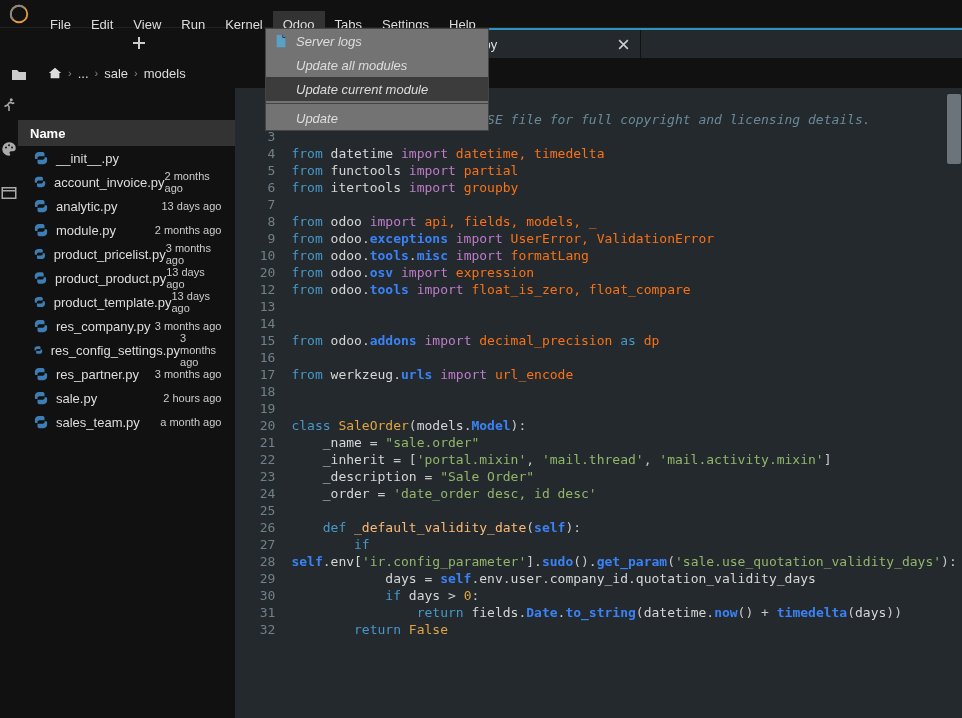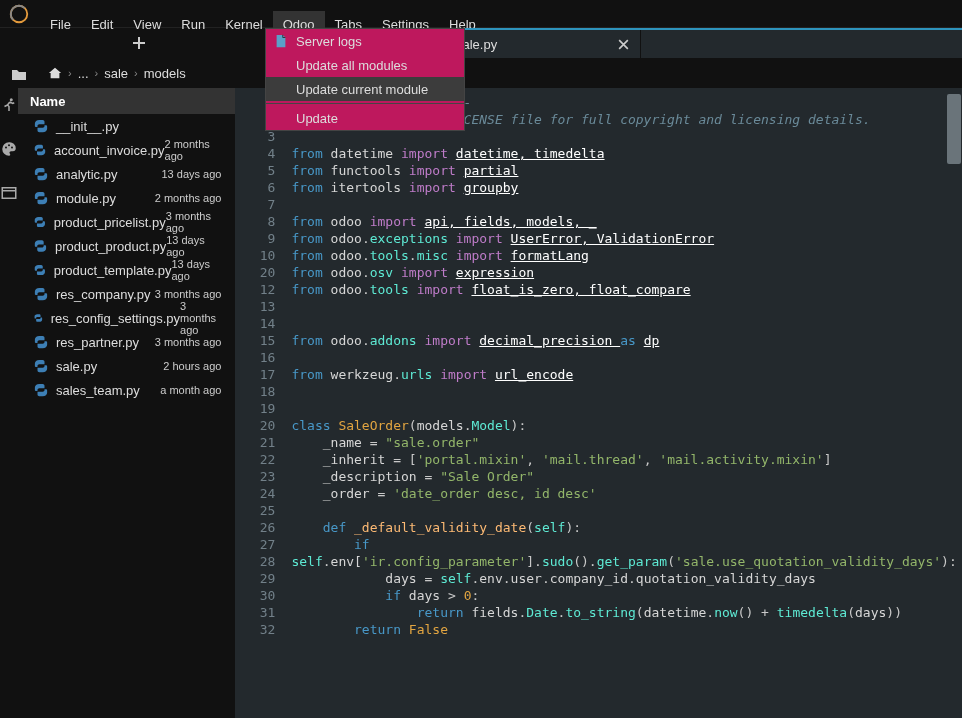--- a/index.html
+++ b/index.html
@@ -55,54 +55,55 @@
 .activitybar svg { width:18px; height:18px; fill:#aaa; }
 
 .crumb-row { height:30px; display:flex; }
 .crumb-left { width:442px; display:flex; align-items:center; }
 .crumb-left-spacer { width:38px; }
 .crumbs { display:flex; align-items:center; gap:6px; padding-left:10px; color:#ddd; font-size:13px; }
 .crumbs svg { width:14px;height:14px;fill:#ddd; }
 .crumb-sep { color:#888; font-size:11px; }
 
 .sidebar {
-  width:404px; background:#111;
+  width:404px; background:#111;margin-top:32px;
 }
 .sidebar-header {
   background:#333; height:26px; display:flex; align-items:center; padding-left:12px; font-weight:bold; color:#fff;
 }
 .file-row {
   display:flex; align-items:center; height:24px; padding:0 14px 0 16px; color:#ddd;
 }
 .file-row .py-icon { width:14px;height:14px; margin-right:8px; }
 .file-time { margin-left:auto; color:#ccc; font-size:11px; }
 
 .editor {
   flex:1; background:#23292d; display:flex; position:relative;
 }
 .gutter { width:50px; text-align:right; padding:6px 10px 0 0; color:#728089; font-family:Consolas,Menlo,monospace; font-size:13px; line-height:17px; }
 .code { flex:1; padding:6px 6px 0 6px; font-family:Consolas,Menlo,monospace; font-size:13px; line-height:17px; white-space:pre-wrap; color:#ccc; }
 .scrollbar { position:absolute; right:2px; top:6px; width:14px; height:70px; background:#6a747a; border-radius:2px; }
 .tk-c { color:#6a8a99; font-style:italic; }
 .tk-k { color:#4898c8; }
 .tk-i { color:#bf7cc9; }
-.tk-n { color:#ffffff;text-decoration:underline; }
+.tk-n { color:#f97316; }
 .tk-d { color:#d6d6d6; }
 .tk-s { color:#93b66a; }
-.tk-m { color:#5eead4; }
+.tk-m { color:#3b82f6;font-weight:bold; }
 .tk-o { color:#e2a541; }
 .tk-p { color:#c9c9c9; }
 .tk-f { color:#fdba74; }
 
 .dropdown {
   position:absolute;
   top:28px; left:265px;
-  width:200px;
-  background:#be185d; border:1px solid #444;
+  width:224px;
+  background:#737373; border:1px solid #444;
   z-index:10;
+  font-style:italic;
 }
 .dd-item { display:flex; align-items:center; height:24px; padding:0 10px 0 8px; gap:8px; color:#ddd; cursor:pointer; }
 .dd-item.highlight { background:#3c3c3c; }
 .dd-sep { height:1px; background:#444; margin:2px 0; }
 .dd-icon { width:14px;height:14px; }
 .dd-spacer { width:14px; }
 </style>
 </head>
 <body>
 

